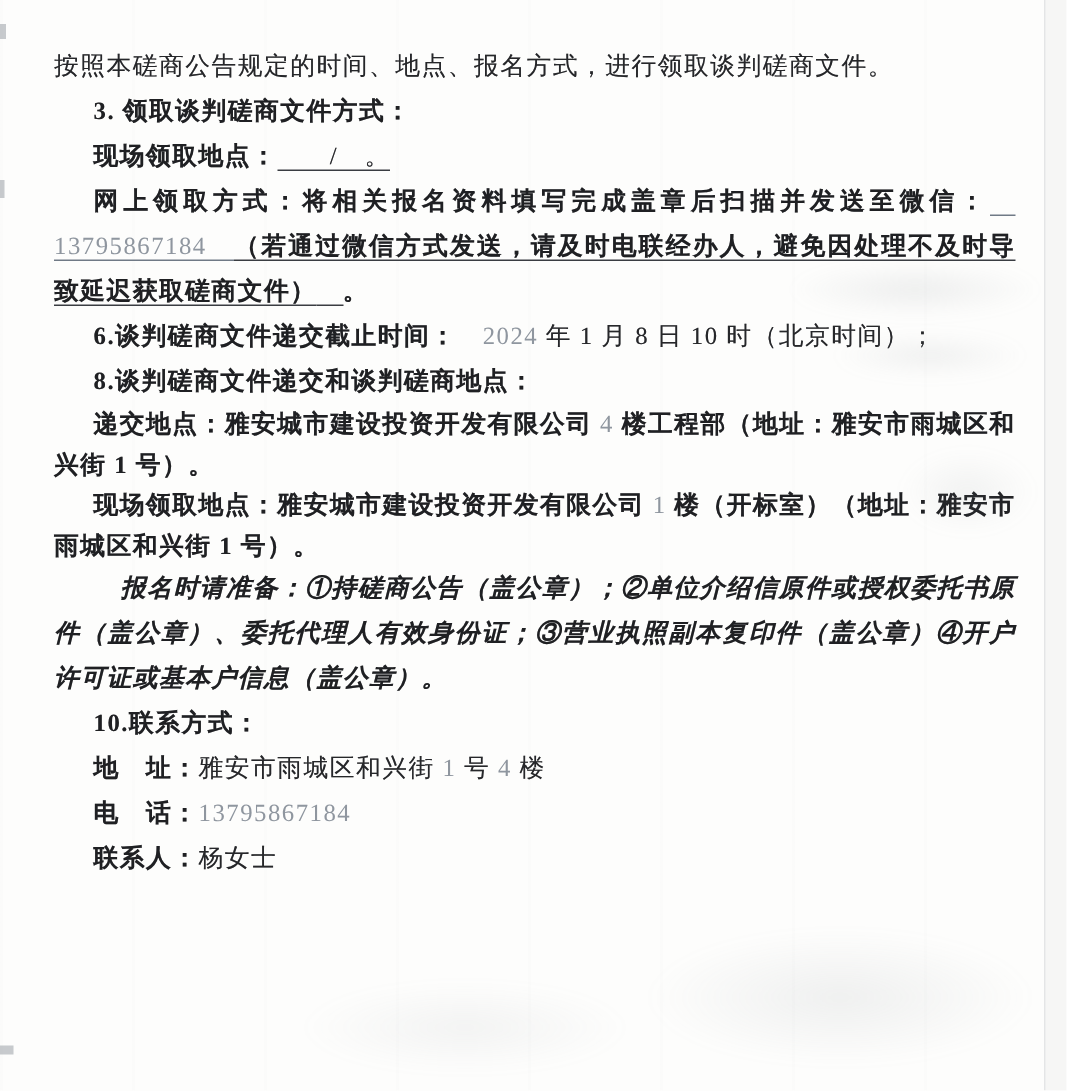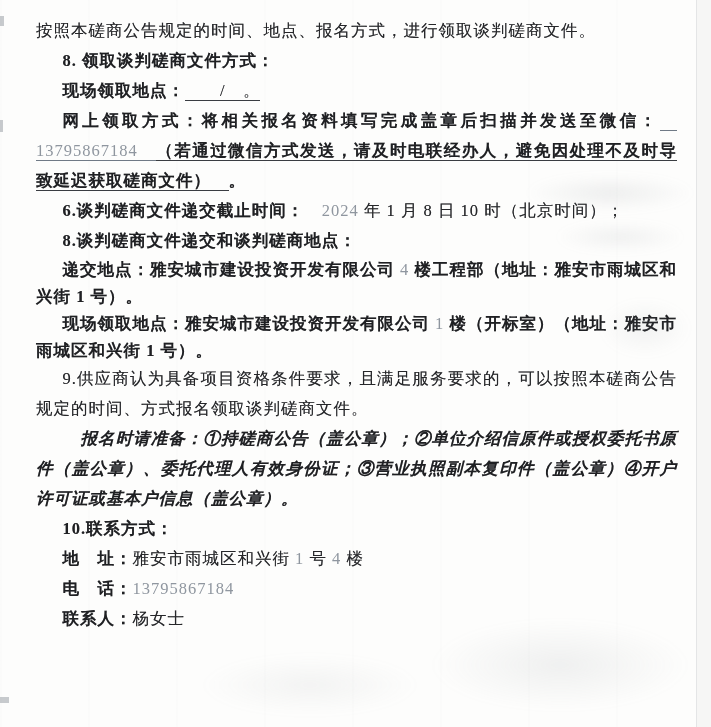--- a/index.html
+++ b/index.html
@@ -12,21 +12,21 @@
   }
   
   .page{
     position:absolute;inset:0;
     background:
       repeating-linear-gradient(90deg,
         rgba(120,125,130,0.016) 0 2px, rgba(0,0,0,0) 2px 88px);
   }
   .doc{
     position:absolute;left:0;top:0;right:0;
-    padding:16px 34px 0 36px;
+    padding:29px 34px 0 36px;
     color:#26272a;
     font-size:16.5px;
     line-height:30px;
     letter-spacing:1px;
     text-align:justify;
     text-shadow:0 0 .4px rgba(20,20,25,.45);
   }
   .doc p{margin:0;text-indent:1.6em;}
   p.noindent{text-indent:0;}
   p.deep{text-indent:2.7em;font-style:italic;}
@@ -57,21 +57,21 @@
 <body>
 
 <div class="page">
   <div class="doc">
 
     <p class="noindent">
       <span>按照本磋商公告规定的时间、地点、报名方式，进行领取谈判磋商文件。</span>
     </p>
 
     <p class="mt6">
-      <span class="b">8. 领取谈判磋商文件方式：</span>
+      <span class="b">3. 领取谈判磋商文件方式：</span>
     </p>
 
     <p>
       <span class="b">现场领取地点：</span><span class="u">　　/　。</span>
     </p>
 
     <p>
       <span class="b">网上领取方式：将相关报名资料填写完成盖章后扫描并发送至微信：</span><span class="muted u-muted">　13795867184　</span><span class="b u">（若通过微信方式发送，请及时电联经办人，避免因处理不及时导致延迟获取磋商文件）</span><span class="b u">　</span><span class="b">。</span>
     </p>
 
@@ -85,23 +85,20 @@
     </p>
 
     <p class="tight mt4">
       <span class="b">递交地点：雅安城市建设投资开发有限公司 </span><span class="muted">4</span><span class="b"> 楼工程部（地址：雅安市雨城区和兴街 1 号）。</span>
     </p>
 
     <p class="tight">
       <span class="b">现场领取地点：雅安城市建设投资开发有限公司 </span><span class="muted">1</span><span class="b"> 楼（开标室）（地址：雅安市雨城区和兴街 1 号）。</span>
     </p>
 
-    <p class="mt9">
-      <span>9.供应商认为具备项目资格条件要求，且满足服务要求的，可以按照本磋商公告规定的时间、方式报名领取谈判磋商文件。</span>
-    </p>
 
     <p class="deep">
       <span class="b">报名时请准备：①持磋商公告（盖公章）；②单位介绍信原件或授权委托书原件（盖公章）、委托代理人有效身份证；③营业执照副本复印件（盖公章）④开户许可证或基本户信息（盖公章）。</span>
     </p>
 
     <p>
       <span class="b">10.联系方式：</span>
     </p>
 
 

